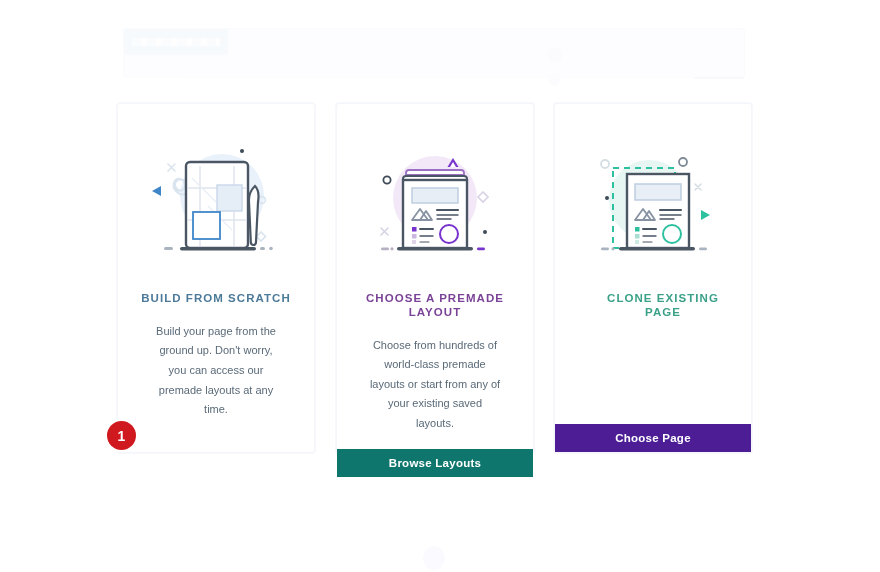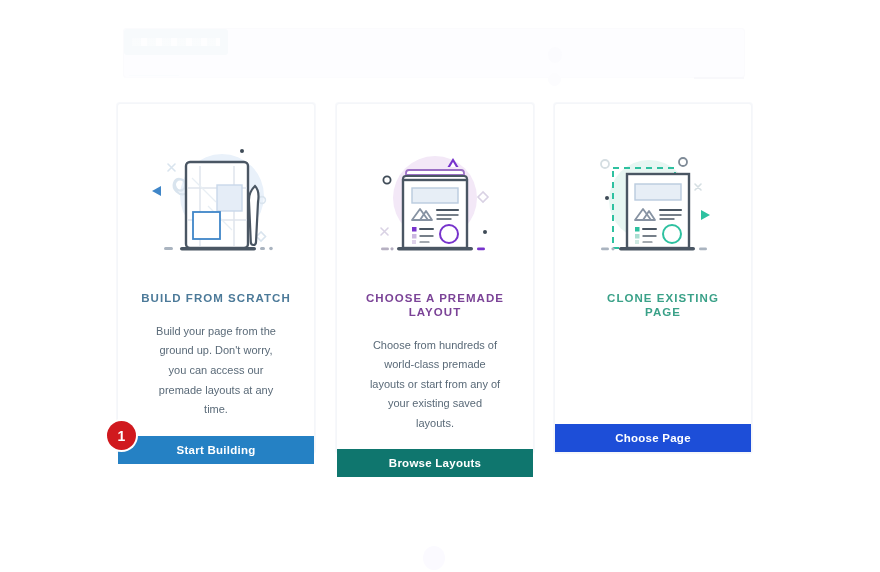--- a/index.html
+++ b/index.html
@@ -156,21 +156,21 @@
     font-weight: bold;
     letter-spacing: .25px;
     text-align: center;
     cursor: pointer;
     font-family: "Liberation Sans", sans-serif;
     padding: 0;
     flex: none;
   }
   #btn-start-building { background: #2581c4; }
   #btn-browse-layouts { background: #0f766e; }
-  #btn-choose-page    { background: #1d4ed8; }
+  #btn-choose-page    { background: #4c1d95; }
 
   
   .step-badge {
     position: absolute;
     left: 107px;
     top: 421px;
     width: 29px;
     height: 29px;
     border-radius: 50%;
     background: #d0191e;
@@ -250,21 +250,20 @@
         <rect x="34" y="119" width="76" height="3.6" rx="1.8" fill="#4a5663"></rect>
         <rect x="18" y="119" width="9" height="3" rx="1.5" fill="#aab4c0"></rect>
         <rect x="114" y="119" width="5" height="3" rx="1.5" fill="#aab4c0"></rect>
         <circle cx="125" cy="120.5" r="1.8" fill="#aab4c0"></circle>
       </svg>
     </div>
     <div class="card-body">
       <h3 class="card-title" id="title-scratch">BUILD FROM SCRATCH</h3>
       <p class="card-desc">Build your page from the ground up. Don't worry, you can access our premade layouts at any time.</p>
     </div>
-    <button class="card-button" id="btn-start-building">Start Building</button>
   </div>
 
   <div class="card" id="card-premade">
     <div class="card-illustration">
       <svg width="140" height="140" viewBox="0 0 140 140" aria-hidden="true">
         <circle cx="70" cy="70" r="42" fill="#f3e8f7"></circle>
         <g stroke="#d9d2e4" stroke-width="1.6" fill="none" stroke-linecap="round">
           <path d="M16 100 l7 7 M23 100 l-7 7"></path>
           <path d="M118 64 l-5 5 5 5 5 -5 z"></path>
         </g>

